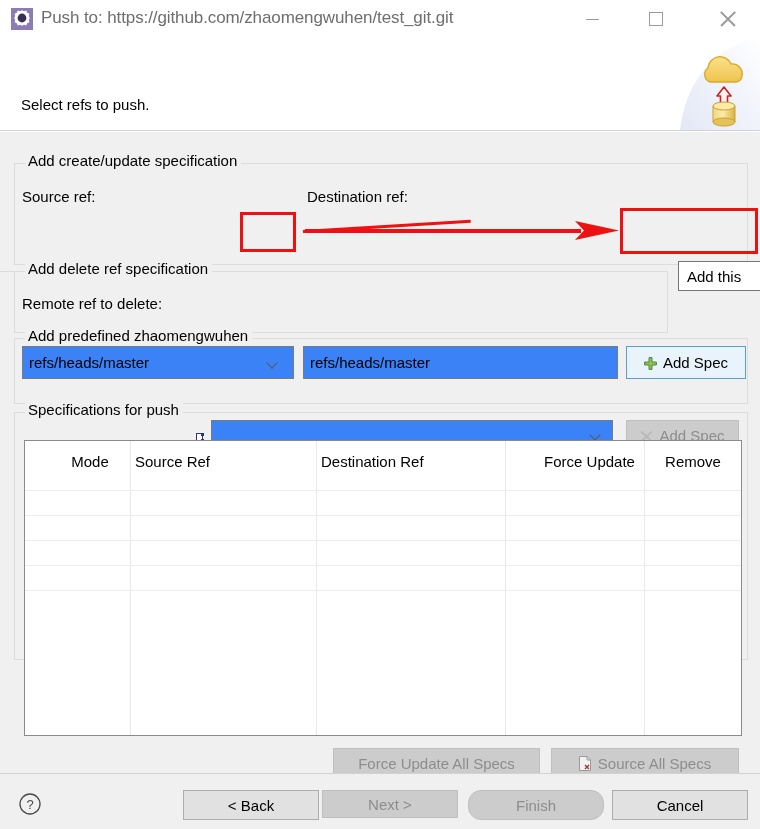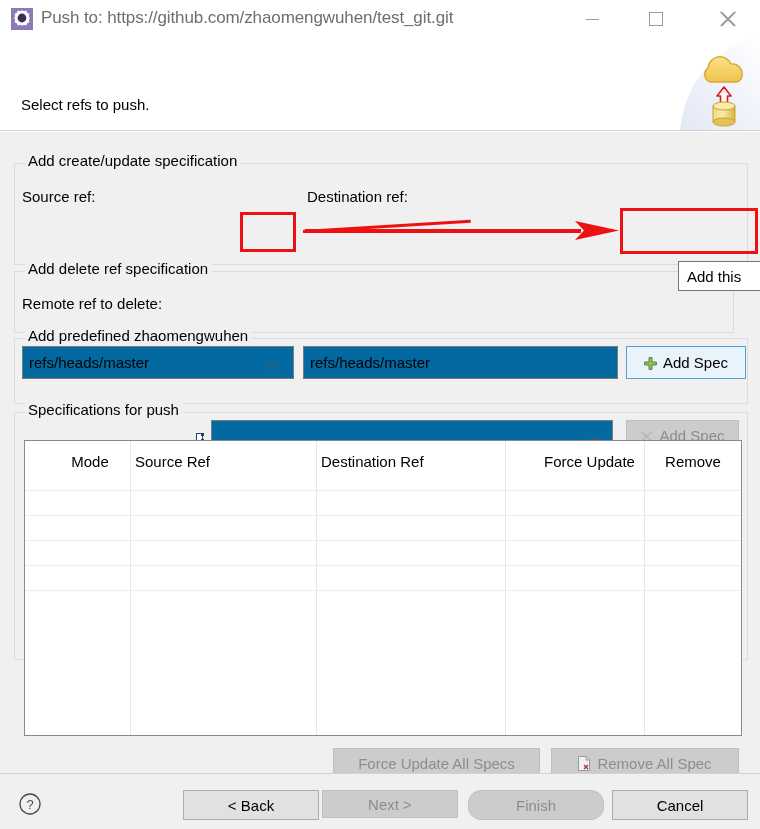--- a/index.html
+++ b/index.html
@@ -141,21 +141,21 @@
     position: absolute;
     font-size: 15px;
     color: #000;
     white-space: nowrap;
   }
 
   
   .txtbox {
     position: absolute;
     box-sizing: border-box;
-    background: #0369a1;
+    background: #3b82f6;
     border: 1px solid #7a7a7a;
     font-family: "Liberation Sans", sans-serif;
     font-size: 15px;
     color: #000;
     padding: 0 6px;
     line-height: 1;
     display: flex;
     align-items: center;
   }
   .combo-arrow {
@@ -395,21 +395,21 @@
 
   <div class="btn accent" id="add-spec-create" style="left:626px; top:214px; width:120px; height:33px;">
     <span class="icon-plus">
       <svg width="13" height="13" viewBox="0 0 13 13">
         <path d="M5 0.6 H8 V5 H12.4 V8 H8 V12.4 H5 V8 H0.6 V5 H5 Z" fill="#8ec256" stroke="#4f7a2a" stroke-width="0.9" stroke-linejoin="round"></path>
       </svg>
     </span>
     <span>Add Spec</span>
   </div>
 
-  <div class="group" id="grp-delete" style="left:14px; top:139px; width:720px; height:62px;">
+  <div class="group" id="grp-delete" style="left:14px; top:139px; width:654px; height:62px;">
     <div class="group-top-left"></div>
     <div class="group-top-right" style="width:670px;"></div>
     <div class="group-title">Add delete ref specification</div>
   </div>
 
   <div class="field-label" style="left:22px; top:163px;">Remote ref to delete:</div>
 
   <div class="txtbox" id="remote-ref-combo" style="left:211px; top:288px; width:402px; height:30px;">
     <span placeholder=""></span>
   </div>
@@ -478,21 +478,21 @@
     <span>Force Update All Specs</span>
   </div>
   <div class="btn disabled" style="left:551px; top:616px; width:188px; height:30px;">
     <span class="icon-doc">
       <svg width="13" height="15" viewBox="0 0 13 15">
         <path d="M0.5 0.5 H8 L11.5 4 V14.5 H0.5 Z" fill="#f2f2f2" stroke="#9a9a9a" stroke-width="1"></path>
         <path d="M8 0.5 V4 H11.5" fill="none" stroke="#9a9a9a" stroke-width="1"></path>
         <path d="M6 9 L10 13 M10 9 L6 13" stroke="#a33" stroke-width="1.4"></path>
       </svg>
     </span>
-    <span>Remove All Spec</span>
+    <span>Source All Specs</span>
   </div>
 
 </div>
 
 <div class="anno-box" id="anno-source-dd" style="left:240px; top:212px; width:56px; height:40px;"></div>
 <div class="anno-box" id="anno-addspec" style="left:620px; top:208px; width:138px; height:46px;"></div>
 <div id="anno-strike"></div>
 <svg id="anno-arrow" viewBox="0 0 320 24">
   <path d="M2 13 L278 13" stroke="#ee1111" stroke-width="4" fill="none"></path>
   <path d="M272 3 L316 12.5 L272 22 L281 12.5 Z" fill="#ee1111"></path>

